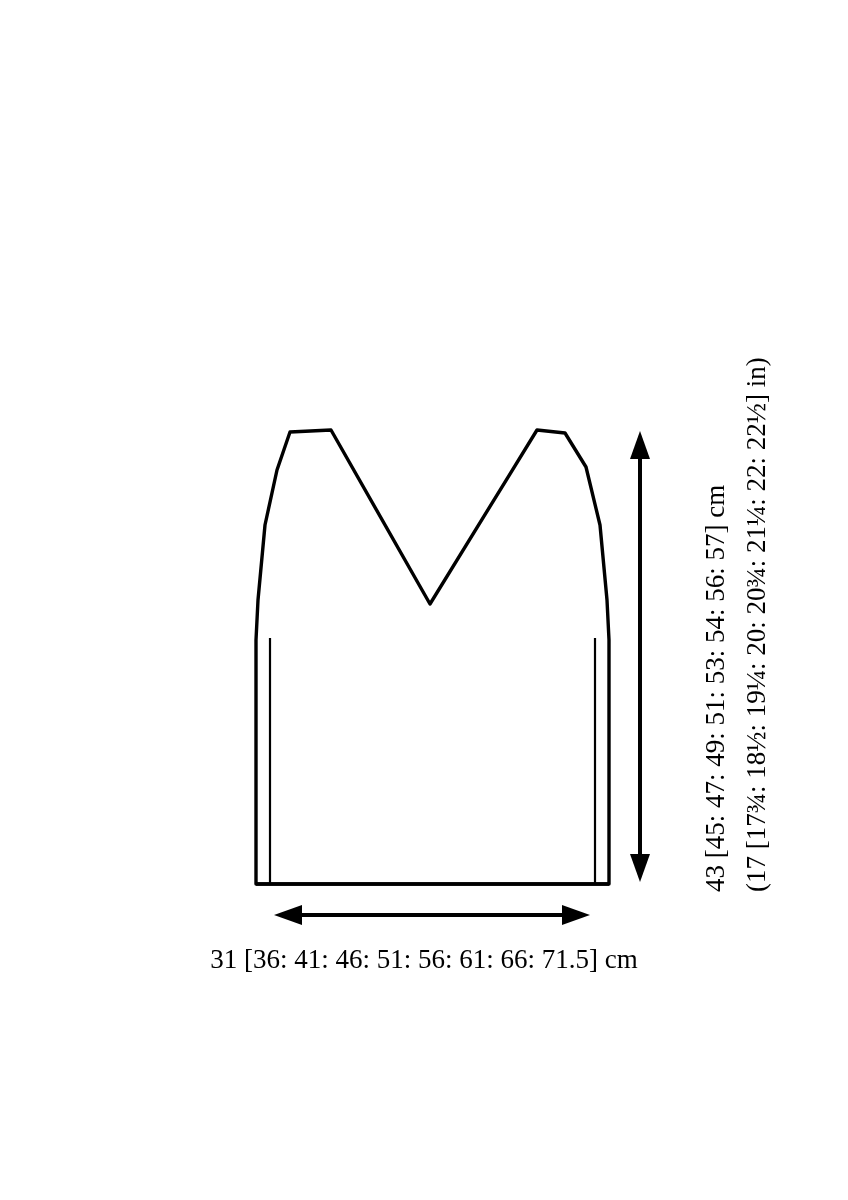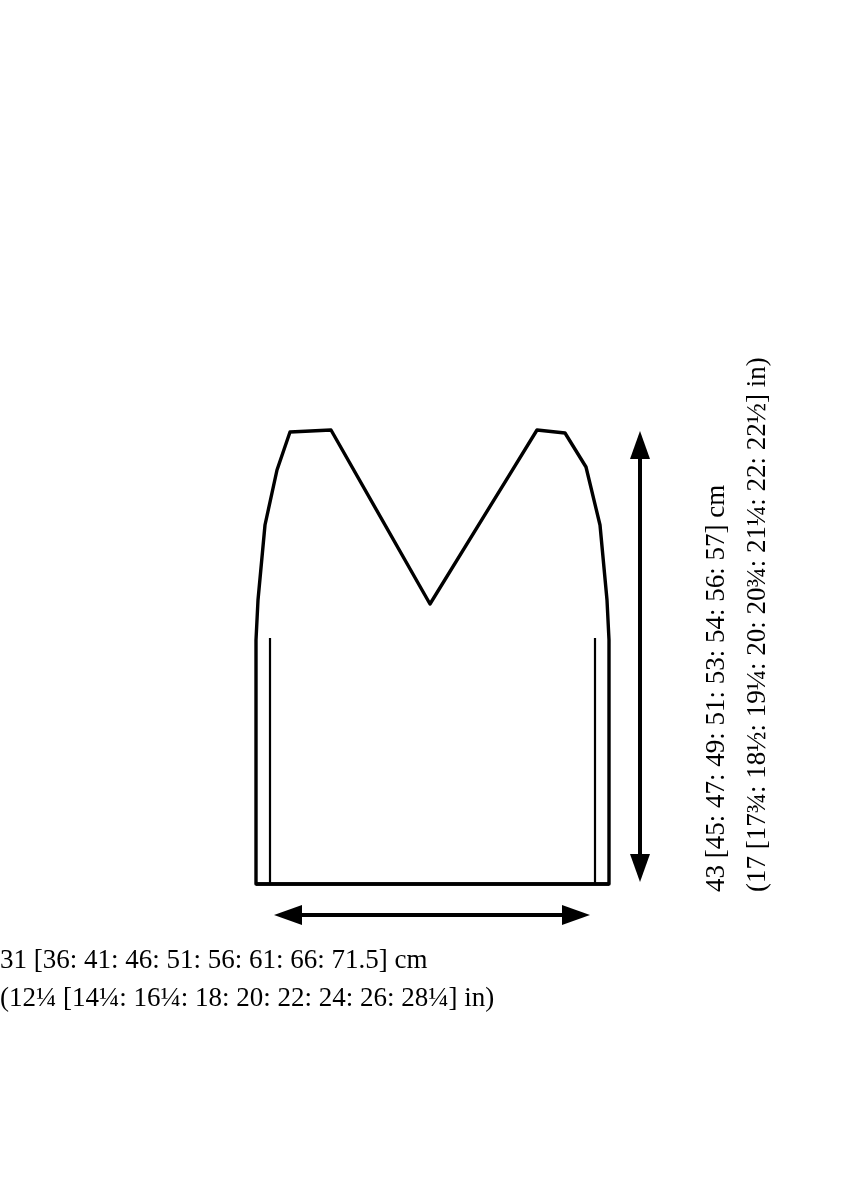--- a/index.html
+++ b/index.html
@@ -58,21 +58,21 @@
     top: 892px;
     transform: rotate(-90deg);
   }
 
   
   #width-label-block {
     position: absolute;
     left: 0;
     top: 940px;
     width: 848px;
-    text-align: left;
+    text-align: center;
   }
 
   #width-label-cm,
   #width-label-in {
     display: block;
     font-size: 27px;
     line-height: 1.42;
   }
 </style>
 </head>
@@ -117,16 +117,15 @@
       <polygon points="590,915 562,905 562,925" fill="#000000"></polygon>
     </g>
   </svg>
 
   <div class="dim-label vertical-label" id="height-label-cm">43 [45: 47: 49: 51: 53: 54: 56: 57] cm</div>
 
   <div class="dim-label vertical-label" id="height-label-in">(17 [17¾: 18½: 19¼: 20: 20¾: 21¼: 22: 22½] in)</div>
 
   <div id="width-label-block">
     <span id="width-label-cm">31 [36: 41: 46: 51: 56: 61: 66: 71.5] cm</span>
-    <span id="width-label-in">(12¼ [14¼: 16¼: 18: 20: 22: 24: 26: 28¼] in)</span>
   </div>
 
 </div>
 
 </body></html>

